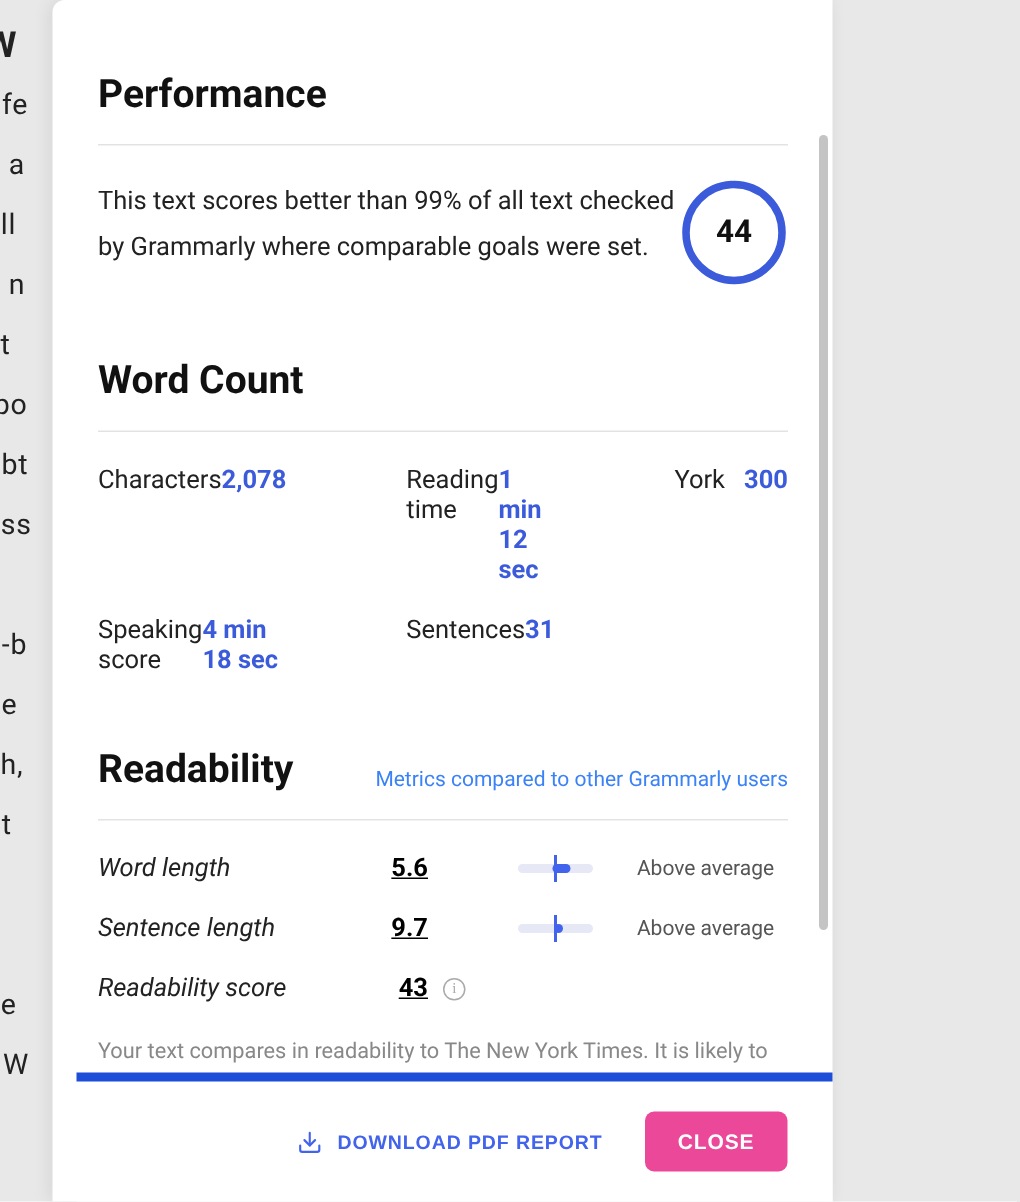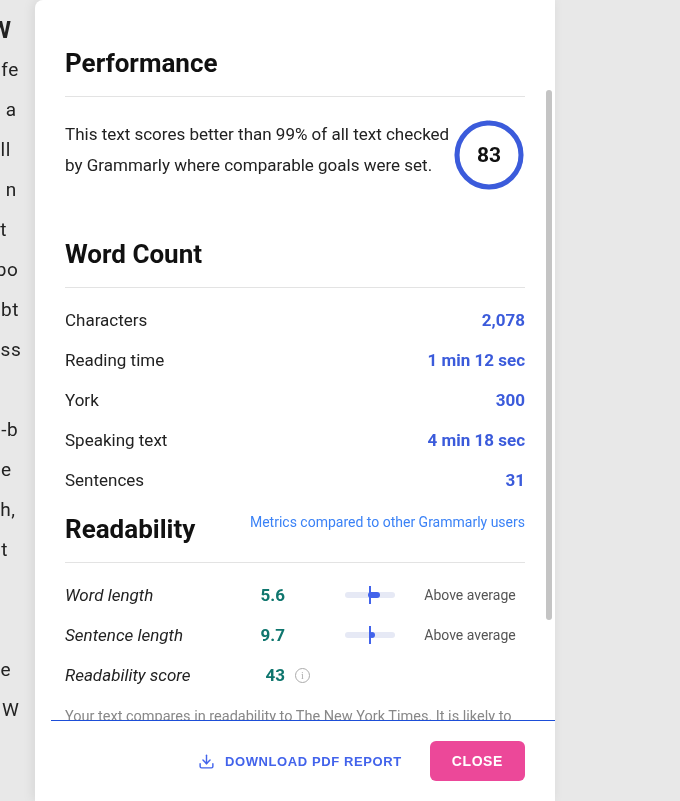--- a/index.html
+++ b/index.html
@@ -87,43 +87,43 @@
       top: 0; left: 0; right: 0; bottom: 0;
       display: flex;
       align-items: center;
       justify-content: center;
       font-size: 21px;
       font-weight: 700;
       color: #111;
     }
     .wc-grid {
       display: grid;
-      grid-template-columns: 1fr;
+      grid-template-columns: 1fr 1fr 1fr;
       column-gap: 80px;
       row-gap: 20px;
-      margin-bottom: 24px;
+      margin-bottom: 48px;
     }
     .wc-item {
       display: flex;
       justify-content: space-between;
       align-items: baseline;
     }
     .wc-label {
       font-size: 17px;
       color: #222;
     }
     .wc-value {
       font-size: 17px;
       font-weight: 700;
       color: #3b5bdb;
     }
     .read-header {
       display: flex;
       justify-content: space-between;
-      align-items: flex-start;
+      align-items: flex-end;
       margin-bottom: 18px;
     }
     .read-header h2 { margin-bottom: 0; }
     .read-sub {
       font-size: 14px;
       color: #3b82f6;
     }
     .read-row {
       display: flex;
       align-items: center;
@@ -132,22 +132,23 @@
     .read-label {
       width: 160px;
       font-size: 17px;
       color: #222;
       font-style: italic;
     }
     .read-value {
       width: 60px;
       font-size: 17px;
       font-weight: 700;
-      color: #0f766e;
+      color: #000000;
       text-align: right;
+      text-decoration: underline;
     }
     .info-icon {
       width: 15px;
       height: 15px;
       border: 1.2px solid #aaa;
       border-radius: 50%;
       display: inline-flex;
       align-items: center;
       justify-content: center;
       font-size: 10px;
@@ -183,21 +184,21 @@
       color: #555;
       text-align: center;
     }
     .read-footer {
       font-size: 14.5px;
       line-height: 1.7;
       color: #888;
       margin-top: 8px;
     }
     .modal-footer {
-      border-top: 1px solid #1d4ed8;
+      border-top: 6px solid #1d4ed8;
       padding: 20px 30px;
       display: flex;
       justify-content: flex-end;
       align-items: center;
       gap: 28px;
       background: #fff;
       margin-left: 16px;
     }
     .dl-btn {
       display: flex;
@@ -255,41 +256,41 @@
 
     <h2>Performance</h2>
     <hr class="divider">
     <div class="perf-row">
       <div class="perf-text">This text scores better than 99% of all text checked by Grammarly where comparable goals were set.</div>
       <div class="score-circle">
         <svg viewBox="0 0 72 72">
           <circle cx="36" cy="36" r="32" fill="none" stroke="#dbe2f5" stroke-width="5"></circle>
           <circle cx="36" cy="36" r="32" fill="none" stroke="#3b5bdb" stroke-width="5" stroke-dasharray="199 201" stroke-dashoffset="0" transform="rotate(-90 36 36)" stroke-linecap="round"></circle>
         </svg>
-        <div class="score-num">83</div>
+        <div class="score-num">44</div>
       </div>
     </div>
 
     <h2>Word Count</h2>
     <hr class="divider">
     <div class="wc-grid" id="wc-grid">
         <div class="wc-item">
           <span class="wc-label">Characters</span>
           <span class="wc-value">2,078</span>
         </div>
         <div class="wc-item">
           <span class="wc-label">Reading time</span>
           <span class="wc-value">1 min 12 sec</span>
         </div>
         <div class="wc-item">
           <span class="wc-label">York</span>
           <span class="wc-value">300</span>
         </div>
         <div class="wc-item">
-          <span class="wc-label">Speaking text</span>
+          <span class="wc-label">Speaking score</span>
           <span class="wc-value">4 min 18 sec</span>
         </div>
         <div class="wc-item">
           <span class="wc-label">Sentences</span>
           <span class="wc-value">31</span>
         </div>
       </div>
 
     <div class="read-header">
       <h2>Readability</h2>

